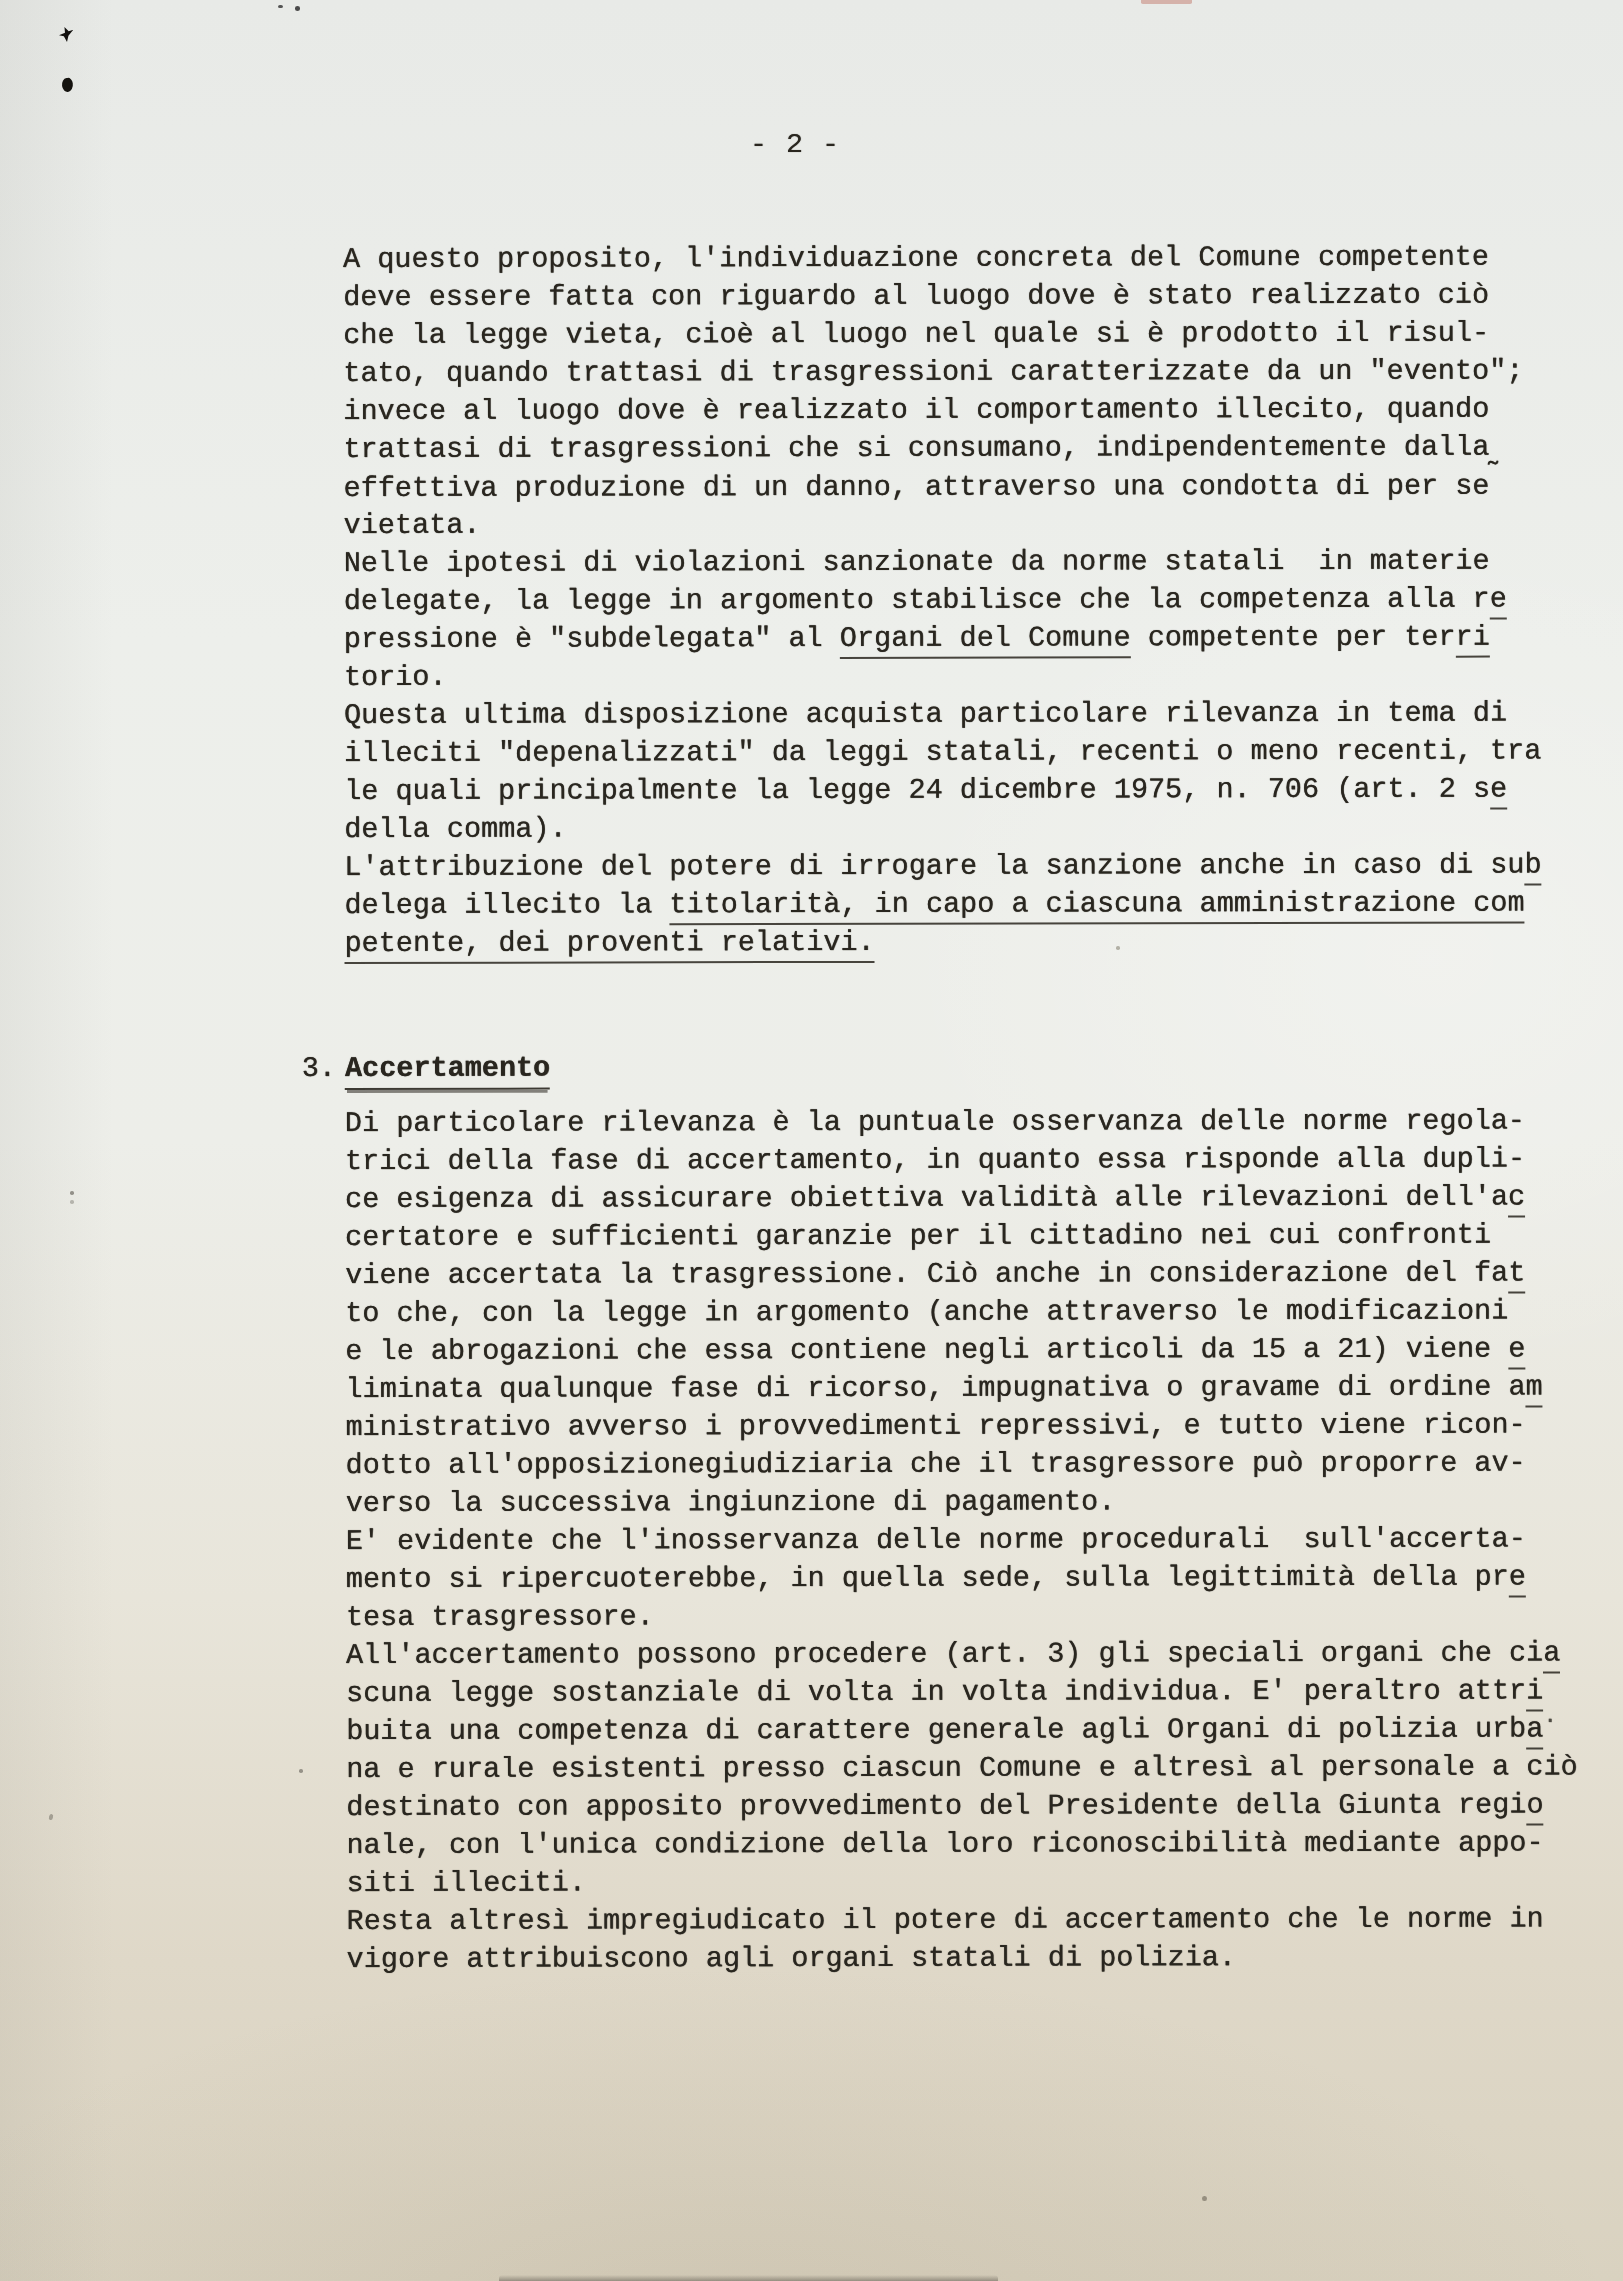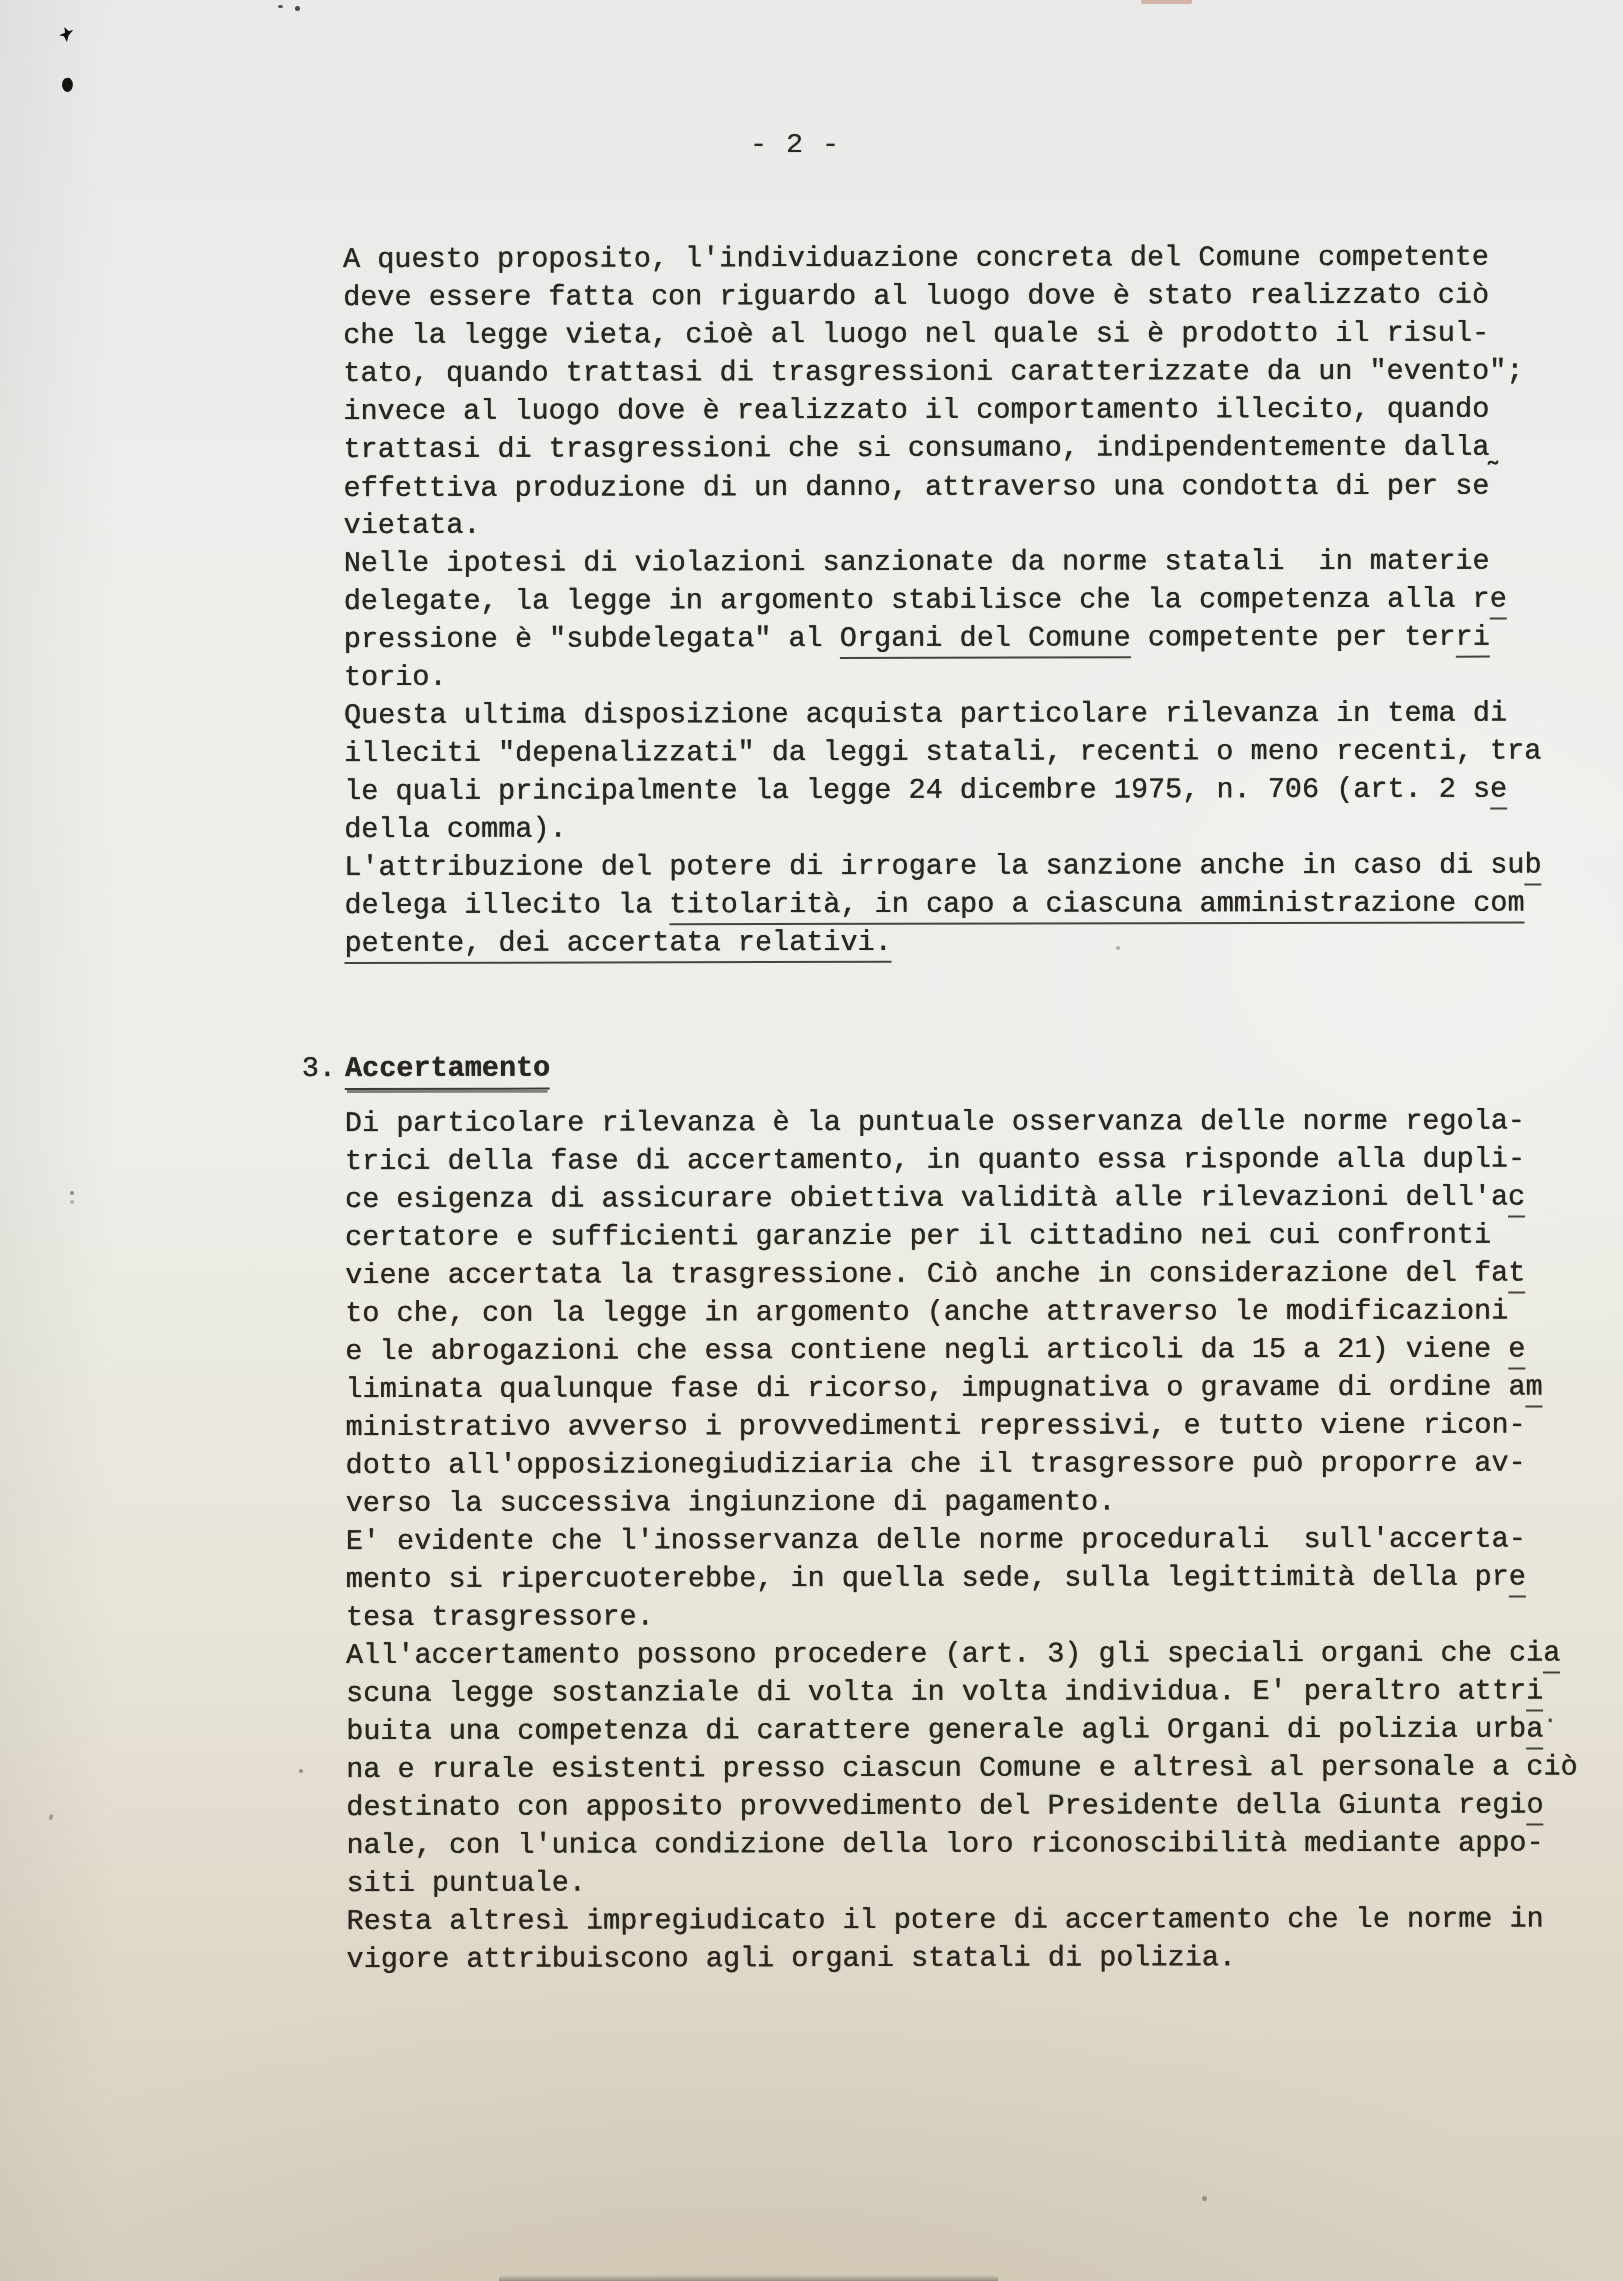--- a/index.html
+++ b/index.html
@@ -93,21 +93,21 @@
       </div>
       <div class="block block-para">
         <div class="line"><span class="seg">Questa ultima disposizione acquista particolare rilevanza in tema di</span></div>
         <div class="line"><span class="seg">illeciti "depenalizzati" da leggi statali, recenti o meno recenti, tra</span></div>
         <div class="line"><span class="seg">le quali principalmente la legge 24 dicembre 1975, n. 706 (art. 2 s</span><span class="seg-u">e</span></div>
         <div class="line"><span class="seg">della comma).</span></div>
       </div>
       <div class="block block-para">
         <div class="line"><span class="seg">L'attribuzione del potere di irrogare la sanzione anche in caso di su</span><span class="seg-u">b</span></div>
         <div class="line"><span class="seg">delega illecito la </span><span class="seg-u">titolarità, in capo a ciascuna amministrazione com</span></div>
-        <div class="line"><span class="seg-u">petente, dei accertata relativi.</span></div>
+        <div class="line"><span class="seg-u">petente, dei proventi relativi.</span></div>
       </div>
       <div class="block block-heading">
         <div class="line"><span class="seg">3.</span><span class="seg-gap"></span><span class="seg-hu">Accertamento</span></div>
       </div>
       <div class="block block-para">
         <div class="line"><span class="seg">Di particolare rilevanza è la puntuale osservanza delle norme regola-</span></div>
         <div class="line"><span class="seg">trici della fase di accertamento, in quanto essa risponde alla dupli-</span></div>
         <div class="line"><span class="seg">ce esigenza di assicurare obiettiva validità alle rilevazioni dell'a</span><span class="seg-u">c</span></div>
         <div class="line"><span class="seg">certatore e sufficienti garanzie per il cittadino nei cui confronti</span></div>
         <div class="line"><span class="seg">viene accertata la trasgressione. Ciò anche in considerazione del fa</span><span class="seg-u">t</span></div>
@@ -123,21 +123,21 @@
         <div class="line"><span class="seg">mento si ripercuoterebbe, in quella sede, sulla legittimità della pr</span><span class="seg-u">e</span></div>
         <div class="line"><span class="seg">tesa trasgressore.</span></div>
       </div>
       <div class="block block-para">
         <div class="line"><span class="seg">All'accertamento possono procedere (art. 3) gli speciali organi che ci</span><span class="seg-u">a</span></div>
         <div class="line"><span class="seg">scuna legge sostanziale di volta in volta individua. E' peraltro attr</span><span class="seg-u">i</span></div>
         <div class="line"><span class="seg">buita una competenza di carattere generale agli Organi di polizia urb</span><span class="seg-u">a</span><span class="seg-raised">·</span></div>
         <div class="line"><span class="seg">na e rurale esistenti presso ciascun Comune e altresì al personale a ciò</span></div>
         <div class="line"><span class="seg">destinato con apposito provvedimento del Presidente della Giunta regi</span><span class="seg-u">o</span></div>
         <div class="line"><span class="seg">nale, con l'unica condizione della loro riconoscibilità mediante appo-</span></div>
-        <div class="line"><span class="seg">siti puntuale.</span></div>
+        <div class="line"><span class="seg">siti illeciti.</span></div>
       </div>
       <div class="block block-para">
         <div class="line"><span class="seg">Resta altresì impregiudicato il potere di accertamento che le norme in</span></div>
         <div class="line"><span class="seg">vigore attribuiscono agli organi statali di polizia.</span></div>
       </div>
     </div>
 
   <div class="artifact blot-1"></div>
   <div class="artifact blot-2"></div>
   <div class="artifact dot-a"></div>

